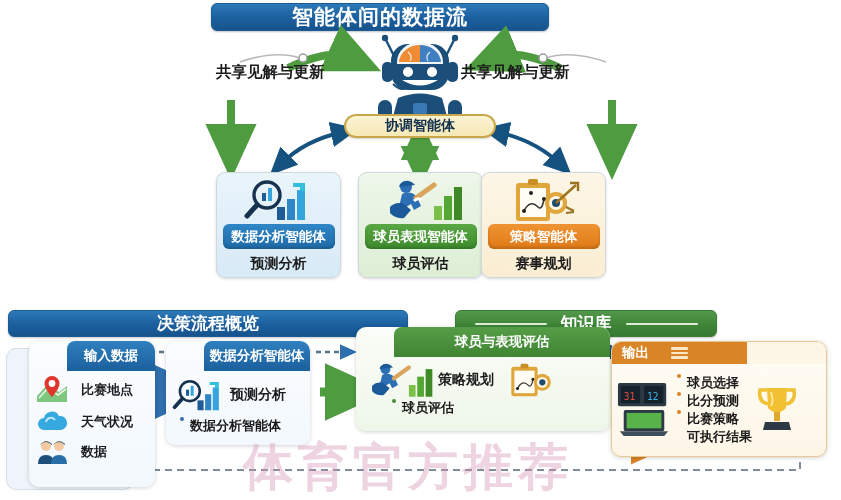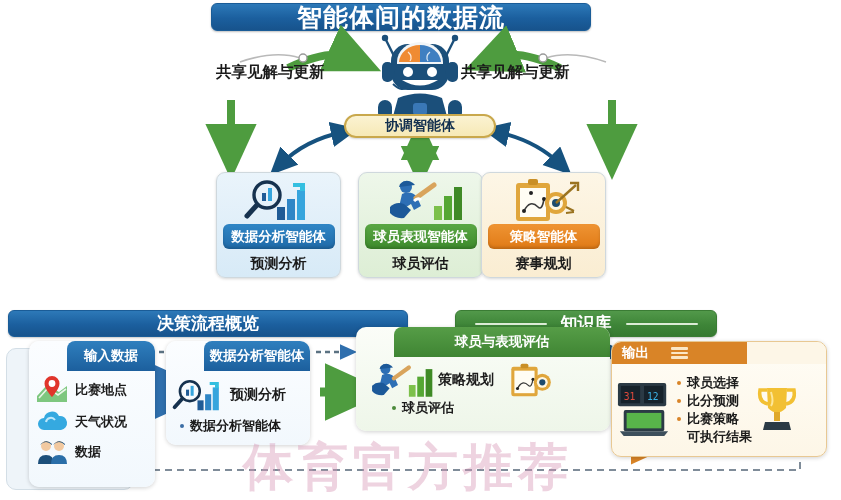--- a/index.html
+++ b/index.html
@@ -7,24 +7,24 @@
     width: 841px; height: 500px;
     font-family: "Liberation Sans", "DejaVu Sans", sans-serif;
     background: #ffffff;
     position: relative;
     overflow: hidden;
   }
   .stage { position: absolute; inset: 0; }
 
   
   .top-banner {
-    position: absolute; left: 211px; top: 3px; width: 380px; height: 28px;
+    position: absolute; left: 211px; top: 3px; width: 338px; height: 28px;
     background: linear-gradient(180deg,#2d79b8 0%,#1b5f9e 55%,#17538c 100%);
     border-radius: 6px;
-    color: #fff; font-size: 25px; font-weight: bold;
+    color: #fff; font-size: 21px; font-weight: bold;
     display: flex; align-items: center; justify-content: center;
     letter-spacing: 1px;
     box-shadow: 0 1px 2px rgba(0,0,0,.25);
     border: 1px solid #1a5c97;
   }
   .share-label {
     position: absolute; top: 62px; font-size: 15.5px; font-weight: bold;
     color: #1a1a1a; white-space: nowrap;
   }
   .share-left { left: 216px; }
@@ -99,42 +99,42 @@
   }
   .head-blue  { background: linear-gradient(180deg,#2f7fbe 0%,#1c5f9d 100%); }
   .head-green { background: linear-gradient(180deg,#569d47 0%,#3f8533 100%); }
 
   
   .panel-stack-back {
     position: absolute; left: 6px; top: 348px; width: 128px; height: 142px;
     border-radius: 10px; background: #eef4f9; border: 1px solid #d3dee6;
   }
   .panel-input { left: 29px; top: 341px; width: 126px; height: 146px; }
-  .io-row { display: flex; align-items: center; gap: 6px; padding: 3px 4px 0 6px; text-align: right; }
+  .io-row { display: flex; align-items: center; gap: 12px; padding: 3px 4px 0 6px; text-align: right; }
   .io-label { font-size: 13px; font-weight: bold; color: #1d1d1d; }
 
   .panel-analysis { left: 166px; top: 341px; width: 144px; height: 104px; }
   .panel-eval { left: 356px; top: 327px; width: 254px; height: 104px; }
   .panel-output {
     left: 611px; top: 341px; width: 216px; height: 116px;
     background: linear-gradient(180deg,#fffdf6 0%,#fdf6e7 100%);
     border: 1px solid #e8c893;
   }
   .head-output {
     height: 22px; width: 100%; border-radius: 8px 8px 0 0;
     background: linear-gradient(90deg,#d98427 0%,#d98427 63%,#fdf6e7 63%,#fdf6e7 100%);
     display: flex; align-items: center; color: #fff;
     font-size: 13.5px; font-weight: bold; padding-left: 10px; gap: 22px;
   }
   .hamburger { display: flex; flex-direction: column; gap: 2px; }
   .hamburger span { display: block; width: 17px; height: 2.5px; background: #fbe7c6; border-radius: 1px; }
 
   .panel-body { display: flex; align-items: center; height: calc(100% - 22px); }
   .mid-text { font-size: 14px; font-weight: bold; color: #1b1b1b; }
-  .bullet-row { display: flex; align-items: center; gap: 6px; }
+  .bullet-row { display: flex; align-items: flex-start; gap: 6px; }
   .bullet { width: 4px; height: 4px; border-radius: 50%; background: #3b6ea5; flex: none; }
   .bullet-green { background: #4b8a3a; }
   .bullet-orange { background: #d98427; }
   .bullet-text { font-size: 13px; font-weight: bold; color: #1b1b1b; }
   .out-item { font-size: 13px; font-weight: bold; color: #1b1b1b; }
 
   .watermark {
     position: absolute; left: 243px; top: 434px;
     font-size: 50px; font-weight: bold; color: rgba(214,150,180,.42);
     letter-spacing: 5px; white-space: nowrap; pointer-events: none;

